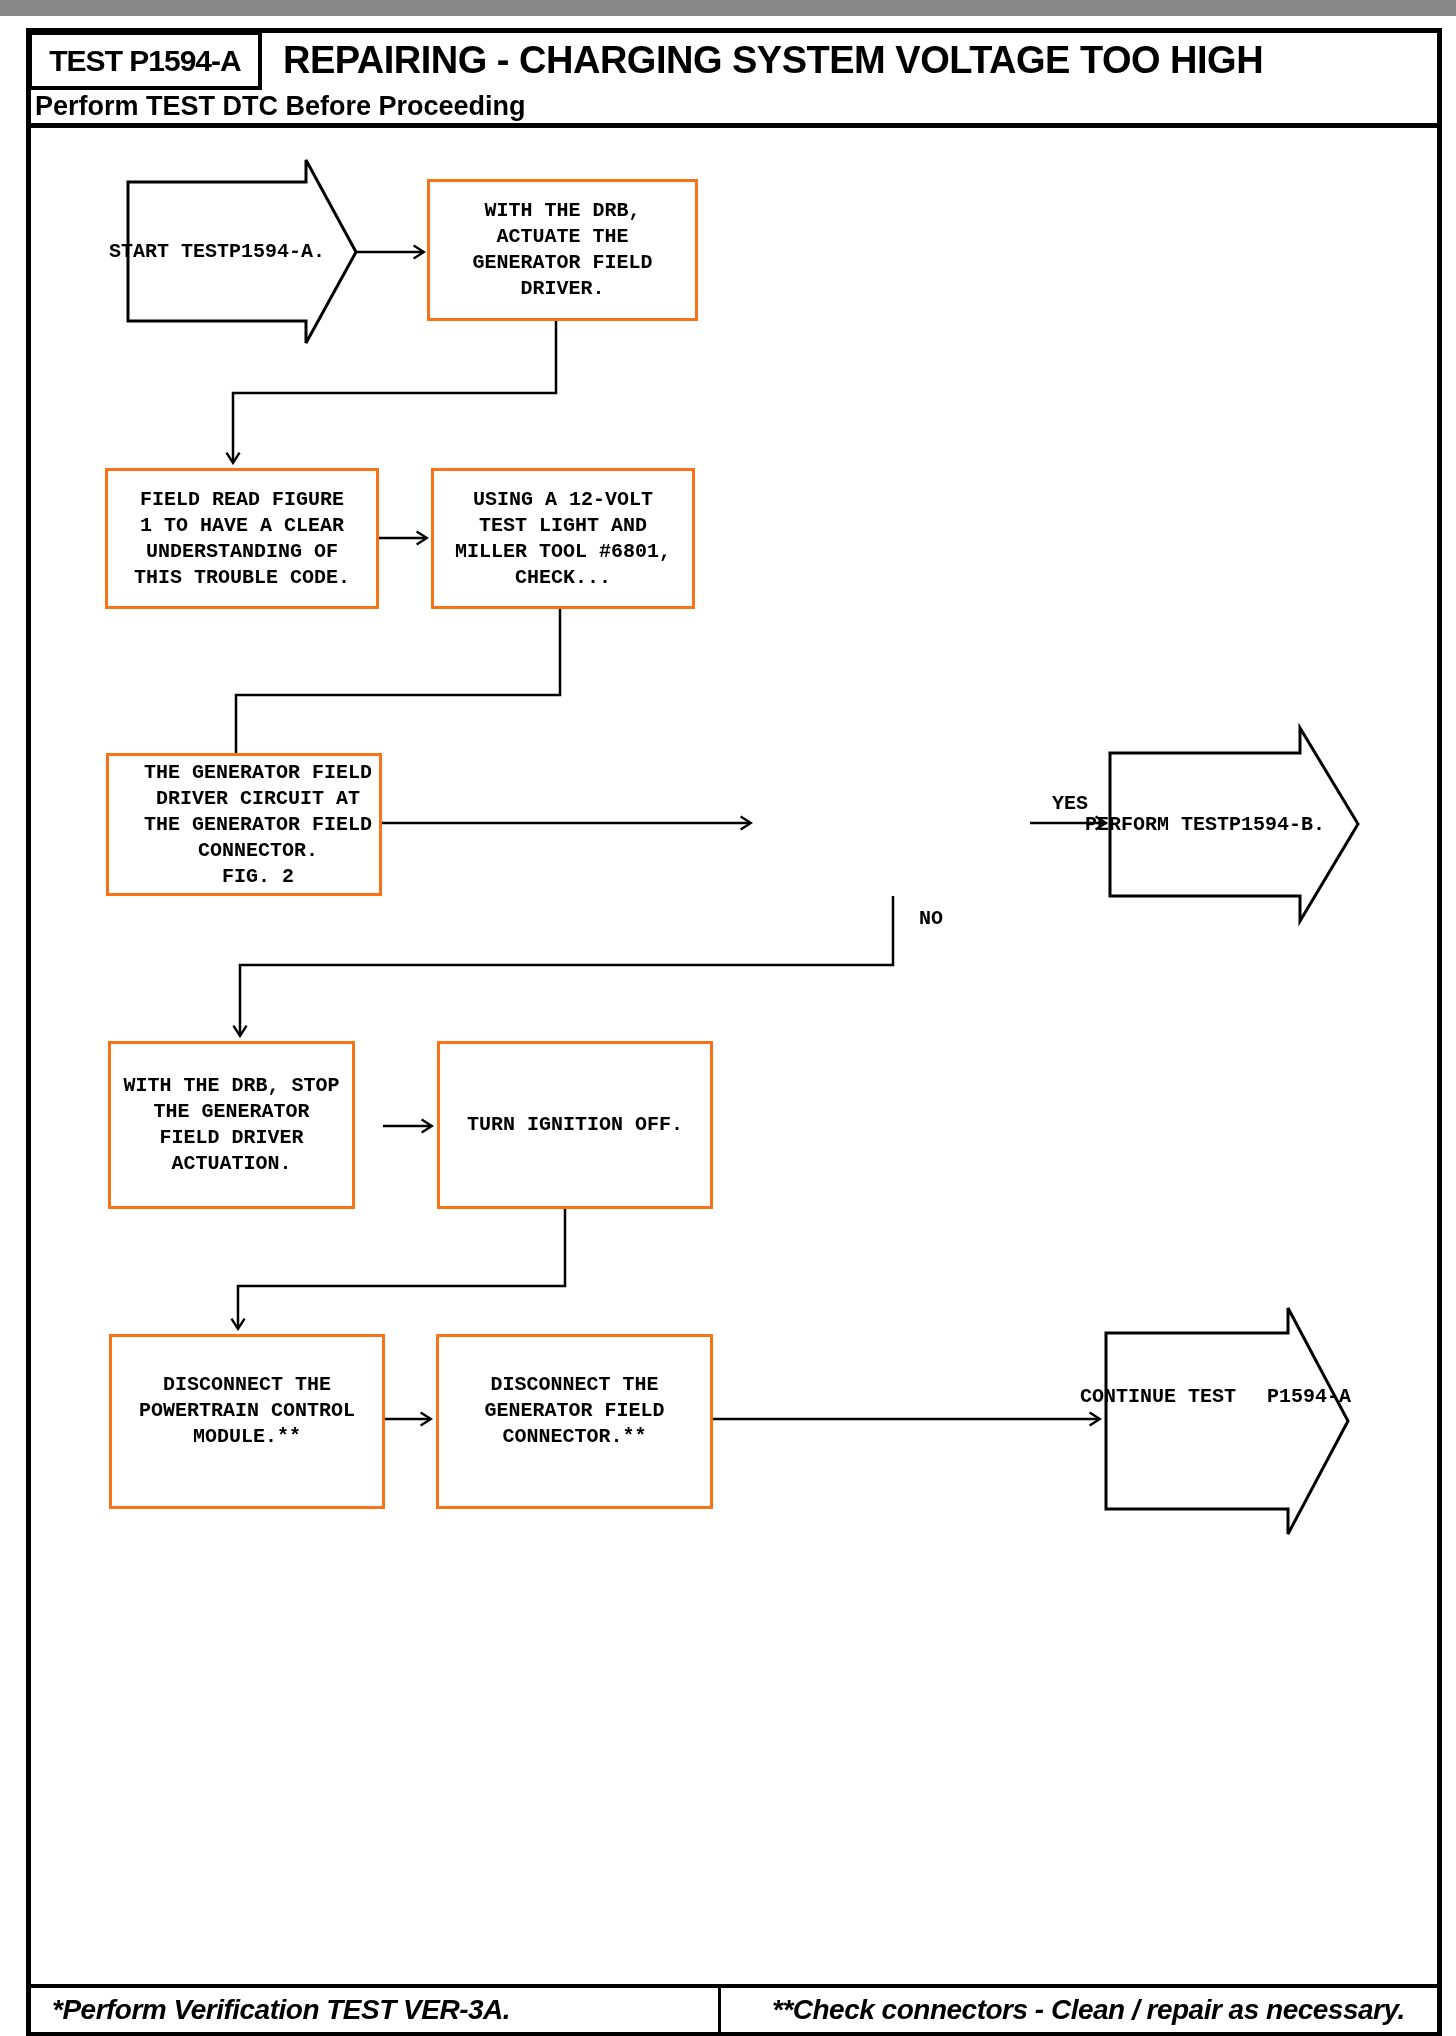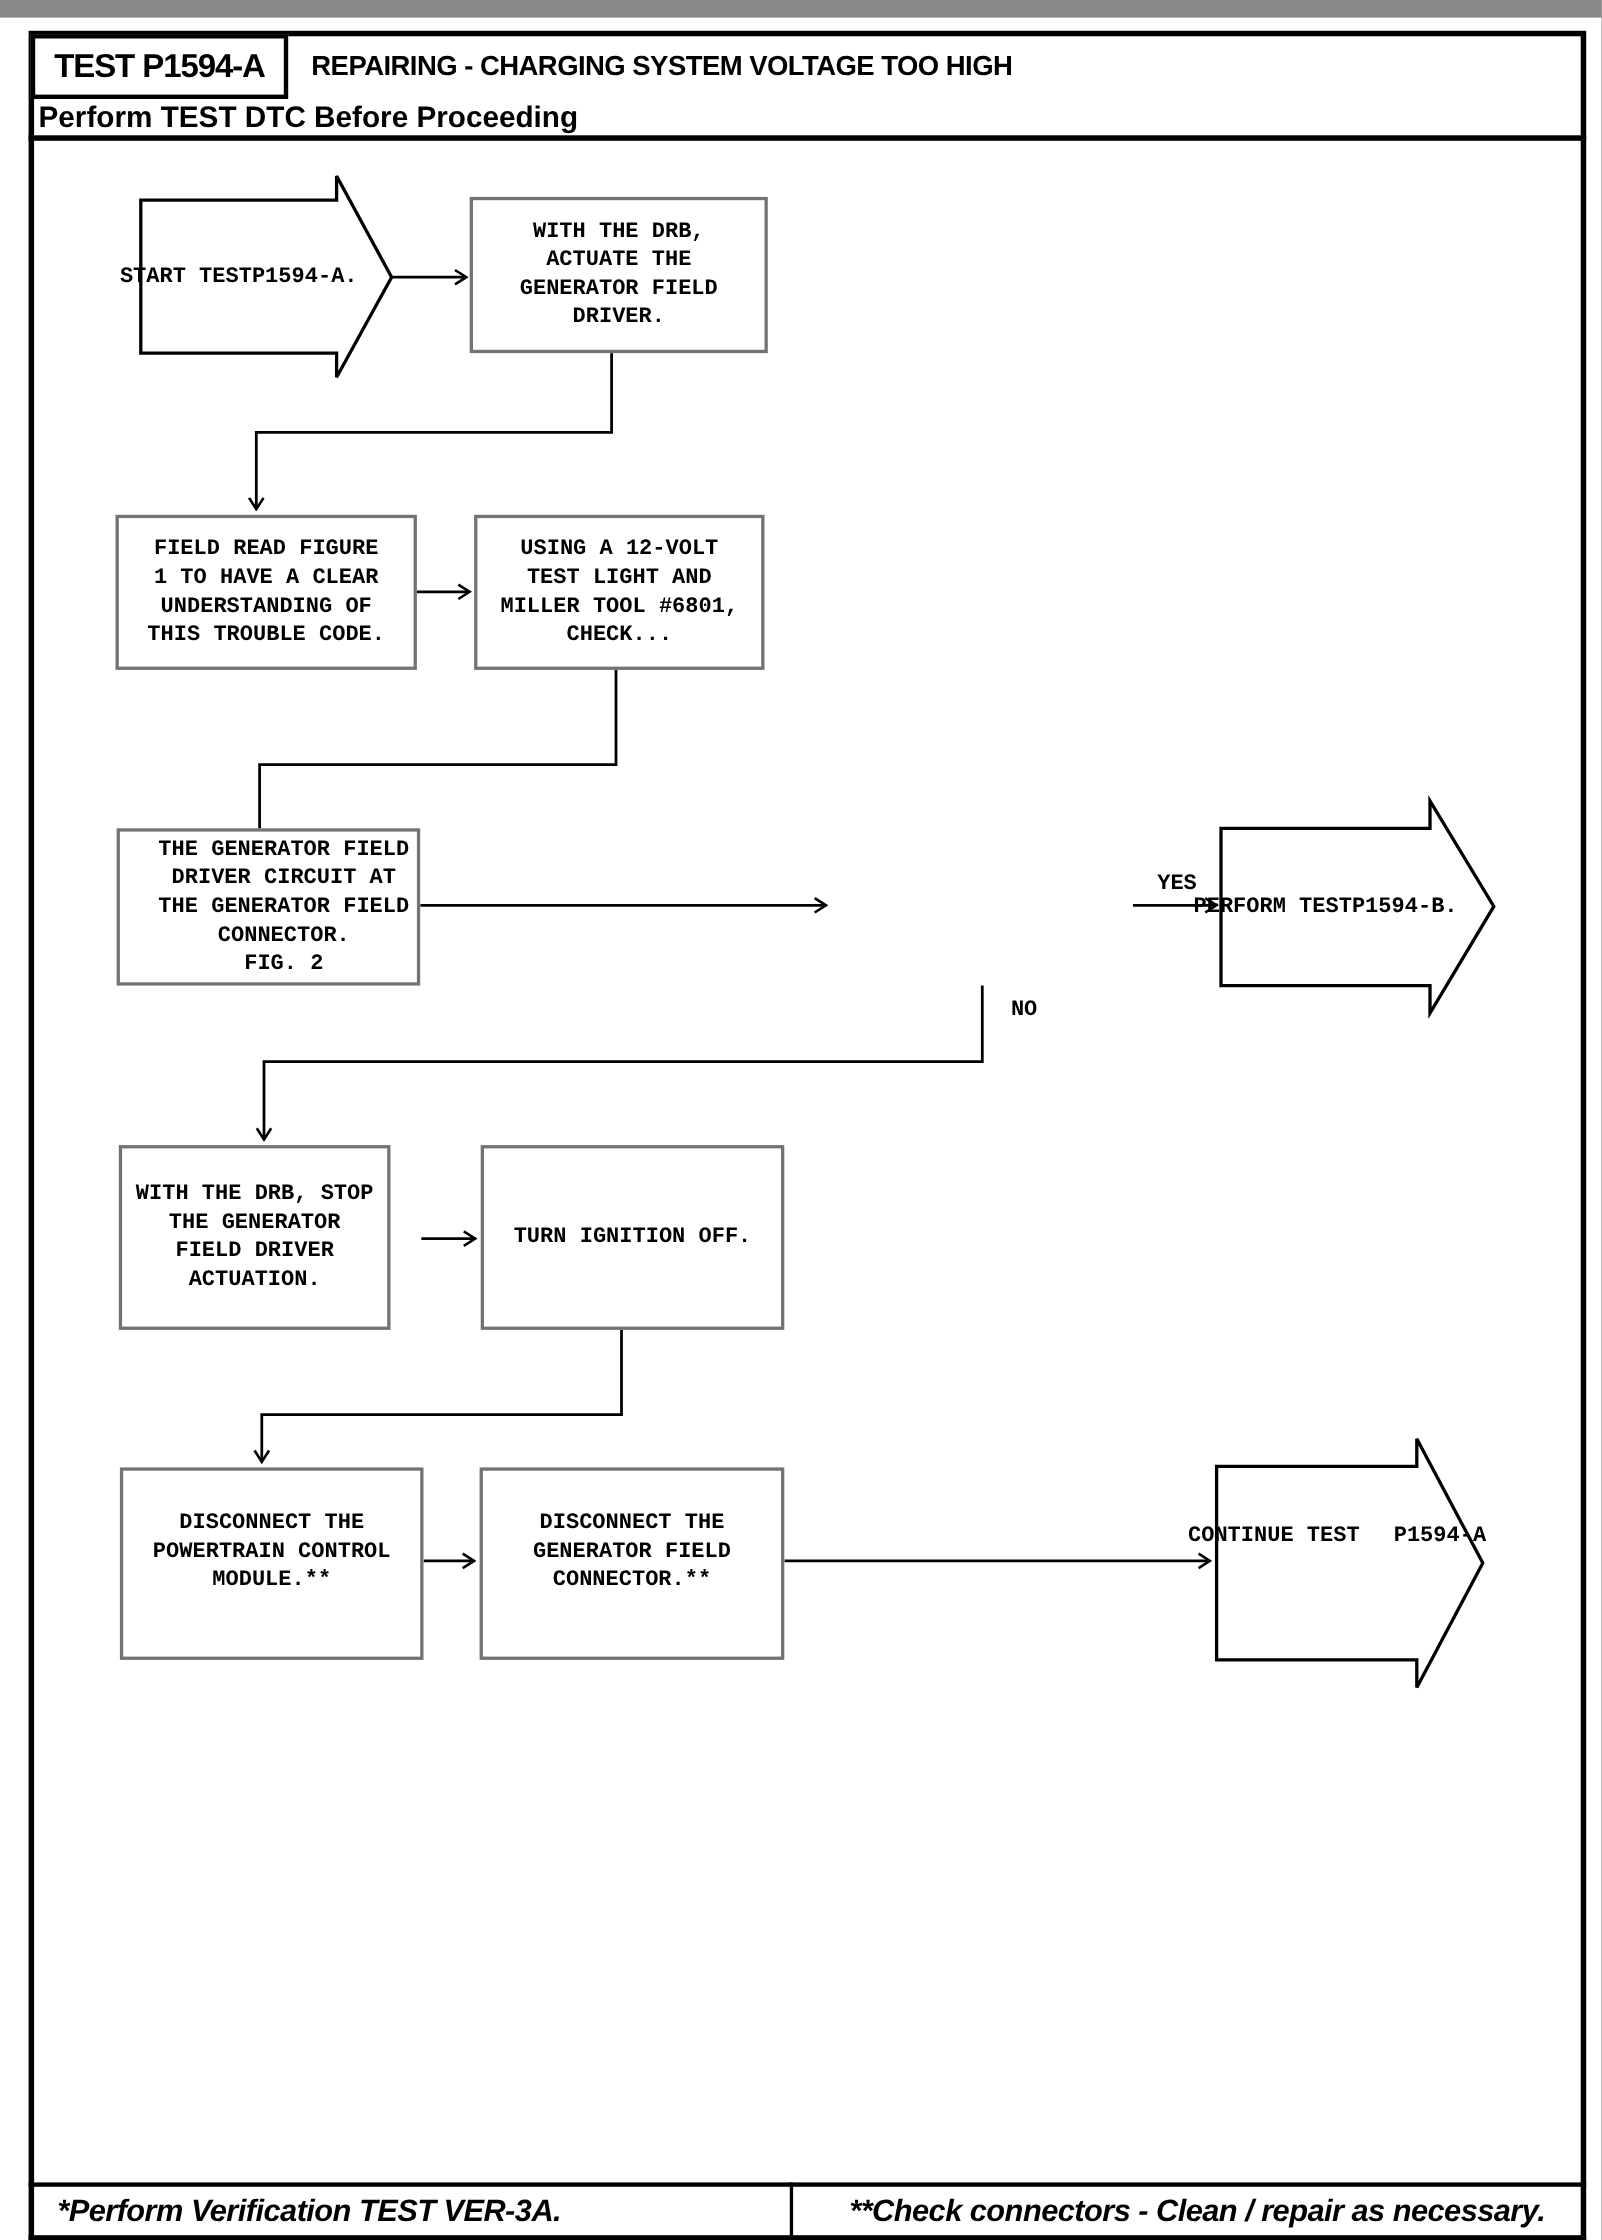--- a/index.html
+++ b/index.html
@@ -8,27 +8,27 @@
     font-family:"Liberation Sans",sans-serif;color:#000;overflow:hidden;margin:16px auto;
   }
   .abs{position:absolute;box-sizing:border-box;}
   .page-border{left:26px;top:12px;width:1416px;height:2014px;border:5px solid #000;}
   .bar{background:#000;}
   
   .testid-box{left:28px;top:15px;width:234px;height:59px;border:4px solid #000;
     display:flex;align-items:center;justify-content:center;background:#fff;}
   .testid-box span{font-size:30px;font-weight:bold;letter-spacing:-1px;}
   .page-title{left:283px;top:15px;height:58px;display:flex;align-items:center;
-    font-size:25px;font-weight:bold;letter-spacing:-0.5px;}
+    font-size:38px;font-weight:bold;letter-spacing:-0.5px;}
   .page-subtitle{left:35px;top:73px;height:34px;display:flex;align-items:center;
     font-size:27px;font-weight:bold;}
   
   .mono{font-family:"Liberation Mono","DejaVu Sans Mono",monospace;
     font-weight:700;font-size:20px;line-height:26px;white-space:pre;}
-  .node{border:3px solid #737373;background:#fff;display:flex;flex-direction:column;
+  .node{border:3px solid #f97316;background:#fff;display:flex;flex-direction:column;
     align-items:center;justify-content:center;text-align:center;z-index:2;}
   .ghost{display:flex;flex-direction:row;align-items:center;justify-content:center;
     text-align:center;z-index:3;background:transparent;}
   .ghost.left{align-items:flex-start;text-align:left;}
   svg.wires{position:absolute;left:0;top:0;z-index:1;}
   
   .footer-cell{display:flex;align-items:center;font-size:28px;font-weight:bold;
     font-style:italic;letter-spacing:-0.5px;}
 </style>
 </head>

